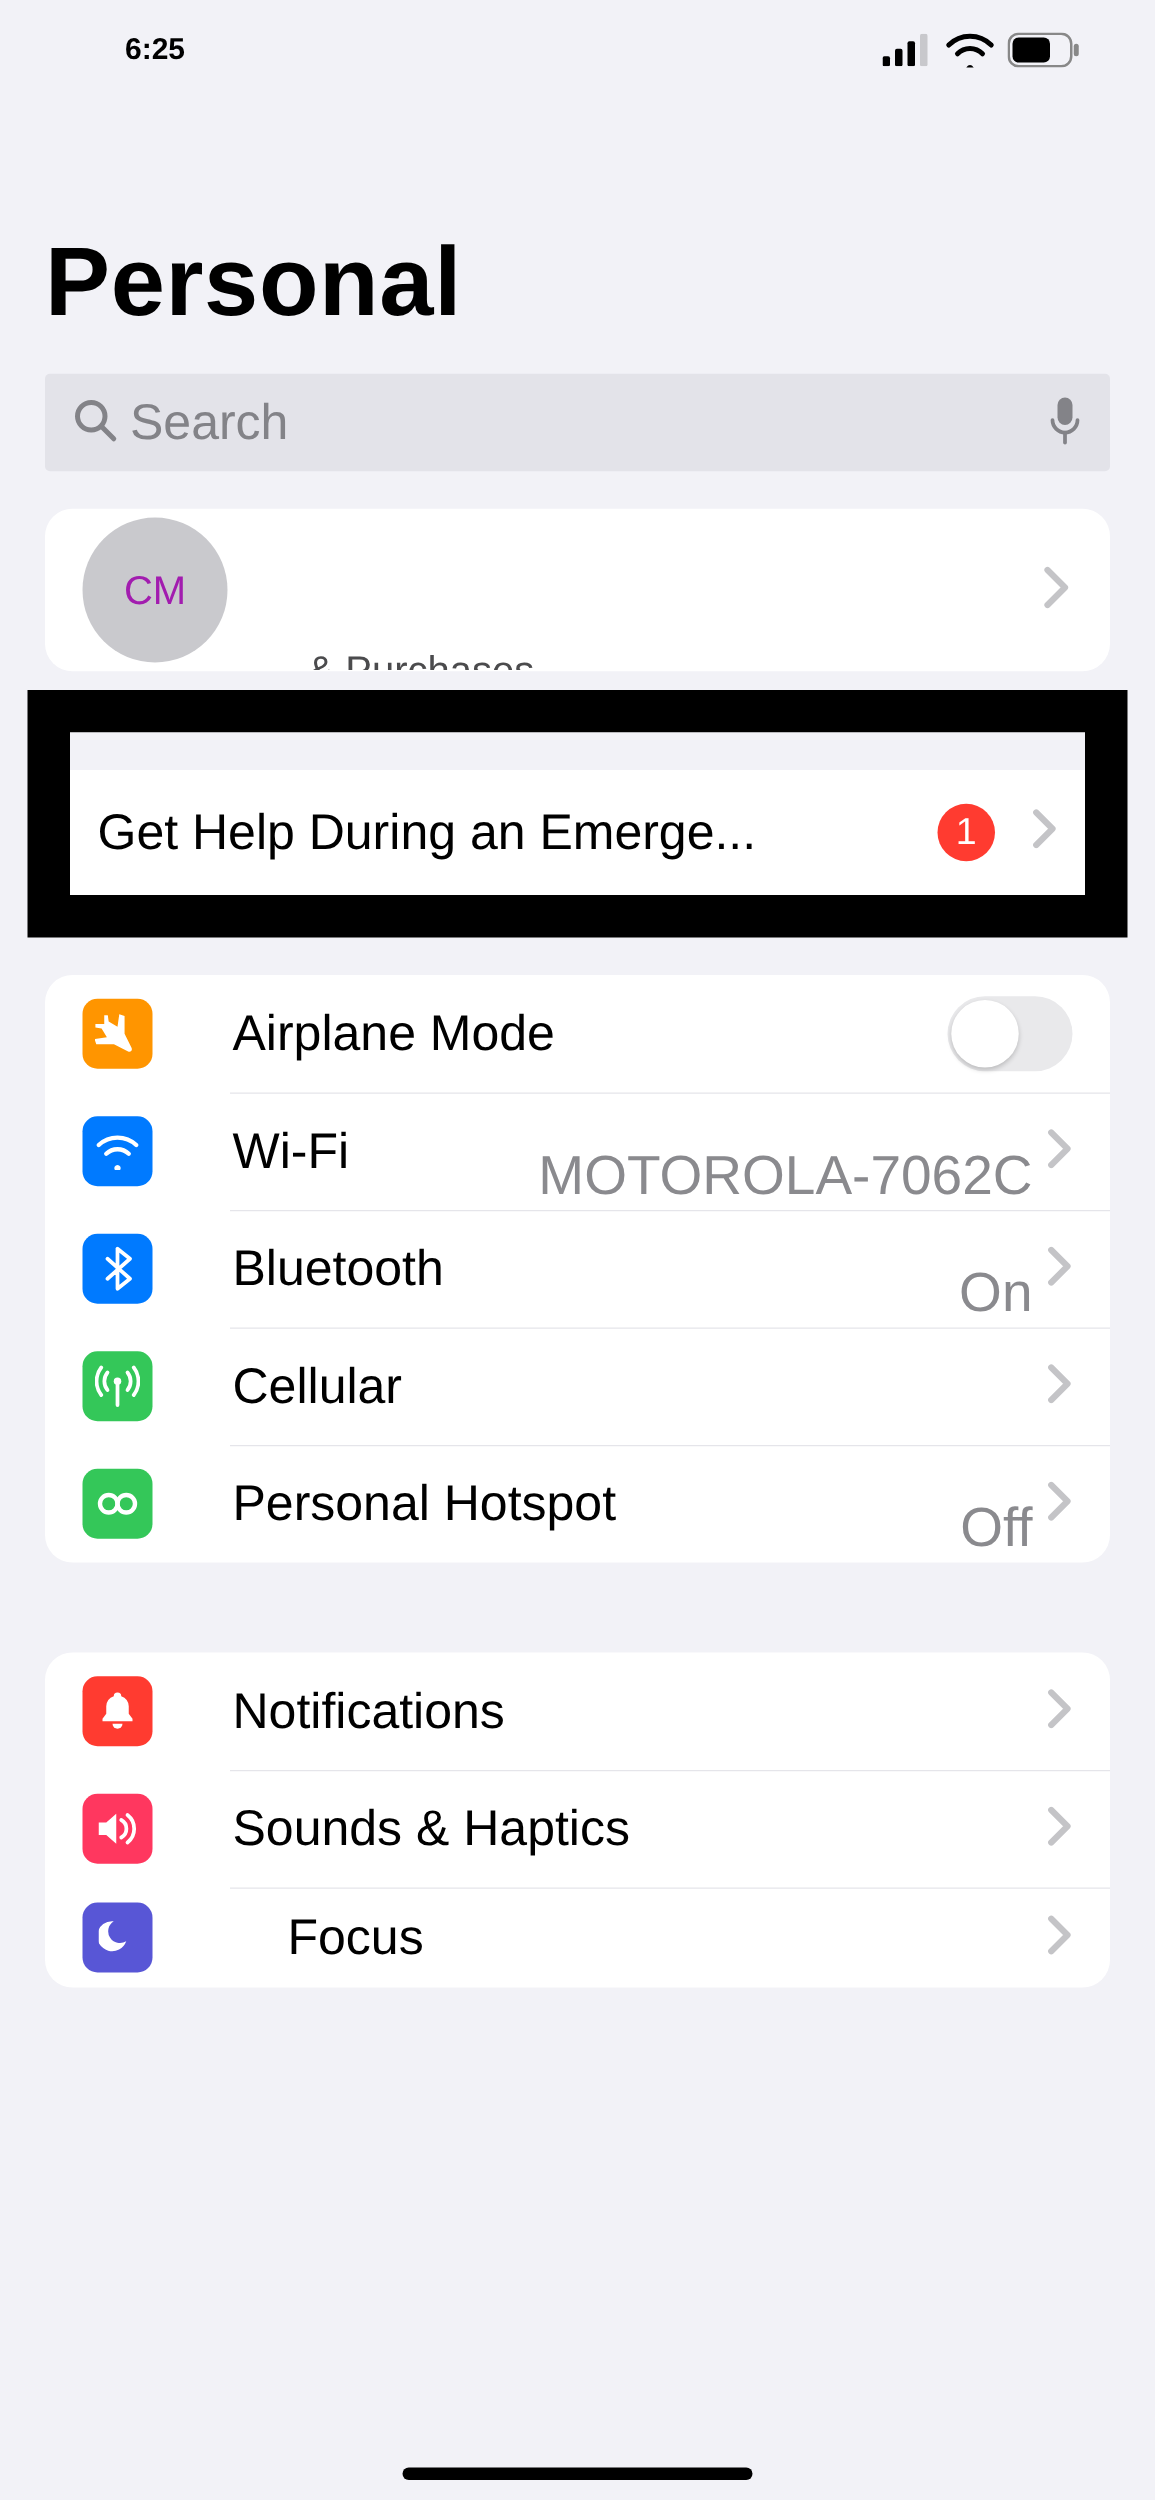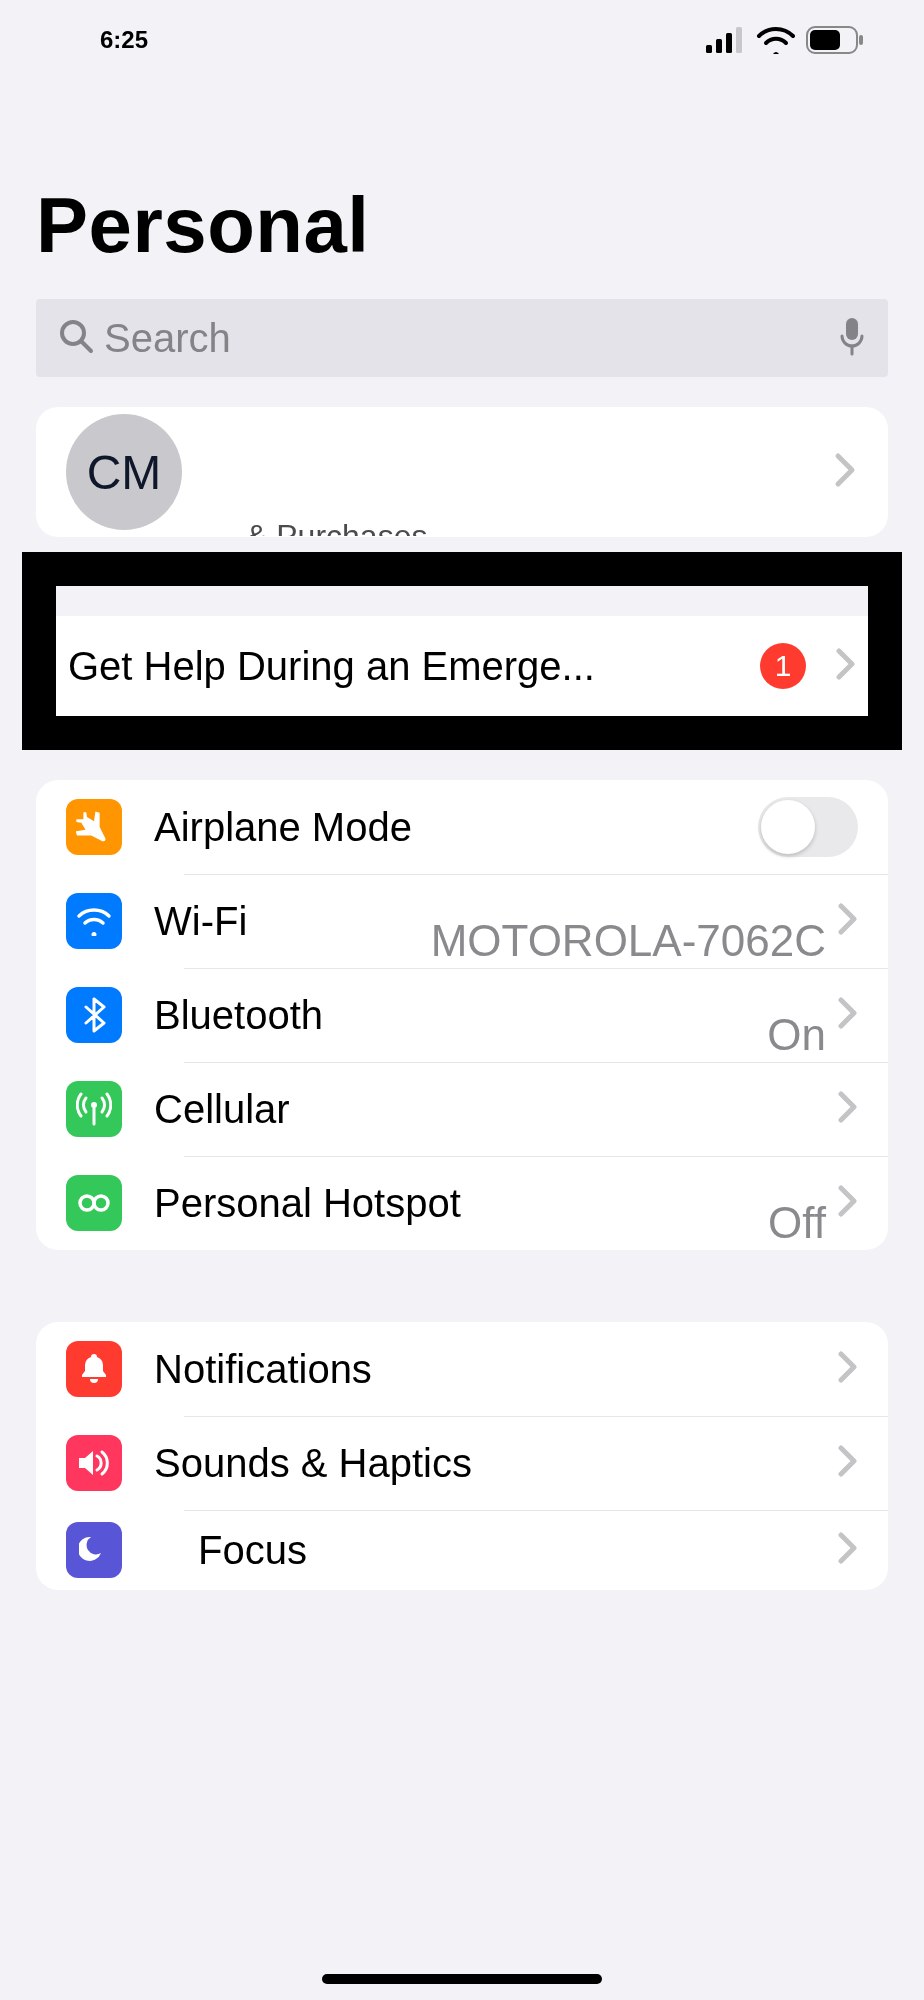--- a/index.html
+++ b/index.html
@@ -77,22 +77,22 @@
       align-items: center;
       padding: 16px 30px;
       height: 130px;
       position: relative;
     }
     .avatar {
       width: 116px;
       height: 116px;
       border-radius: 50%;
       background: #c9c9cd;
-      color: #0f172a;
-      font-size: 48px;
+      color: #a21caf;
+      font-size: 32px;
       font-weight: 400;
       display: flex;
       align-items: center;
       justify-content: center;
       flex-shrink: 0;
     }
     .profile-truncated-text {
       position: absolute;
       left: 210px;
       top: 111px;
@@ -128,21 +128,21 @@
       background: #f2f2f7;
     }
     .highlight-row {
       position: absolute;
       top: 30px;
       left: 0;
       right: 0;
       height: 100px;
       display: flex;
       align-items: center;
-      padding: 0 12px;
+      padding: 0 22px;
       font-size: 40px;
     }
     .highlight-row .label {
       flex: 1;
       white-space: nowrap;
       overflow: hidden;
       text-overflow: ellipsis;
       padding-right: 20px;
     }
     .badge {
@@ -181,20 +181,21 @@
       display: flex;
       align-items: center;
       justify-content: center;
       margin-right: 32px;
       flex-shrink: 0;
       color: #fff;
     }
     .row-label {
       font-size: 40px;
       flex-shrink: 0;
+      margin-left: 32px;
     }
     .row-spacer {
       flex: 1;
     }
     .row-value {
       font-size: 44px;
       color: #8a8a8e;
       margin-right: 12px;
       white-space: nowrap;
       margin-top: 40px;

